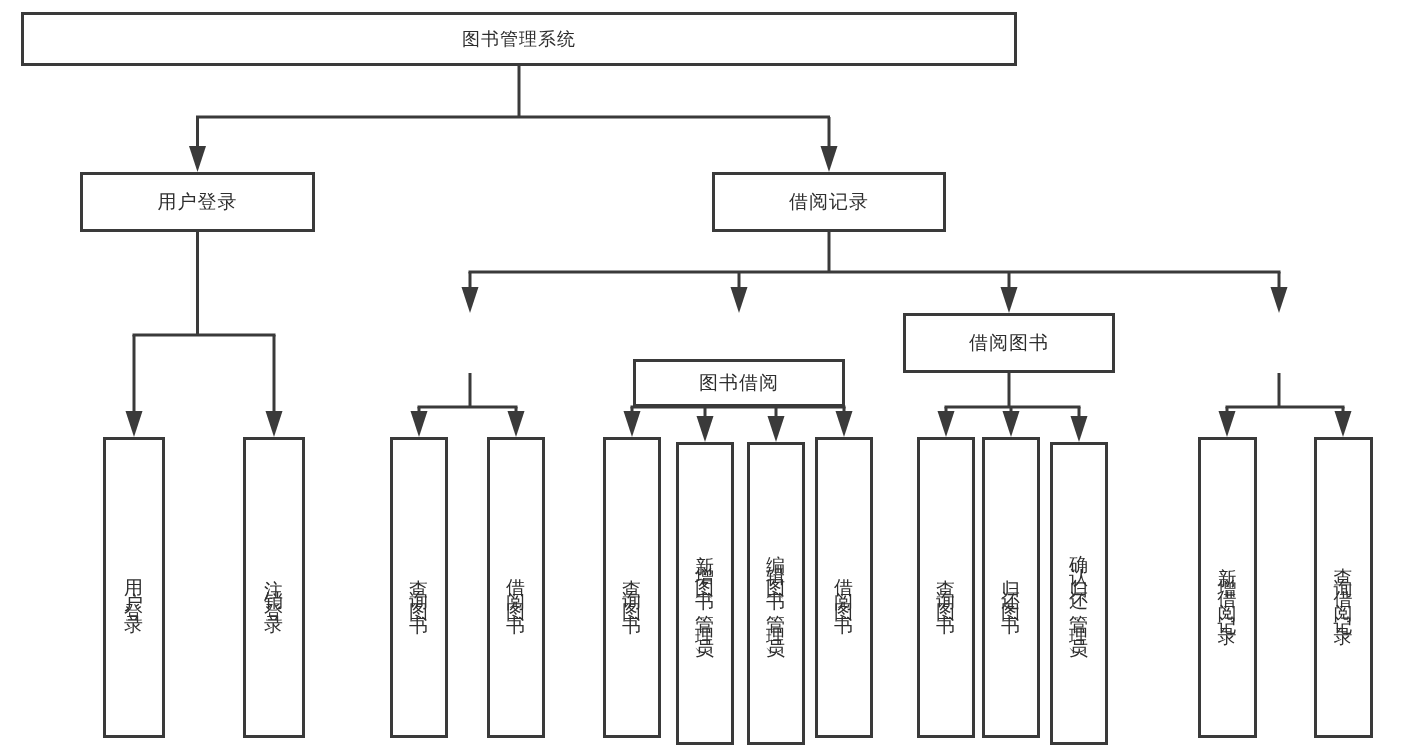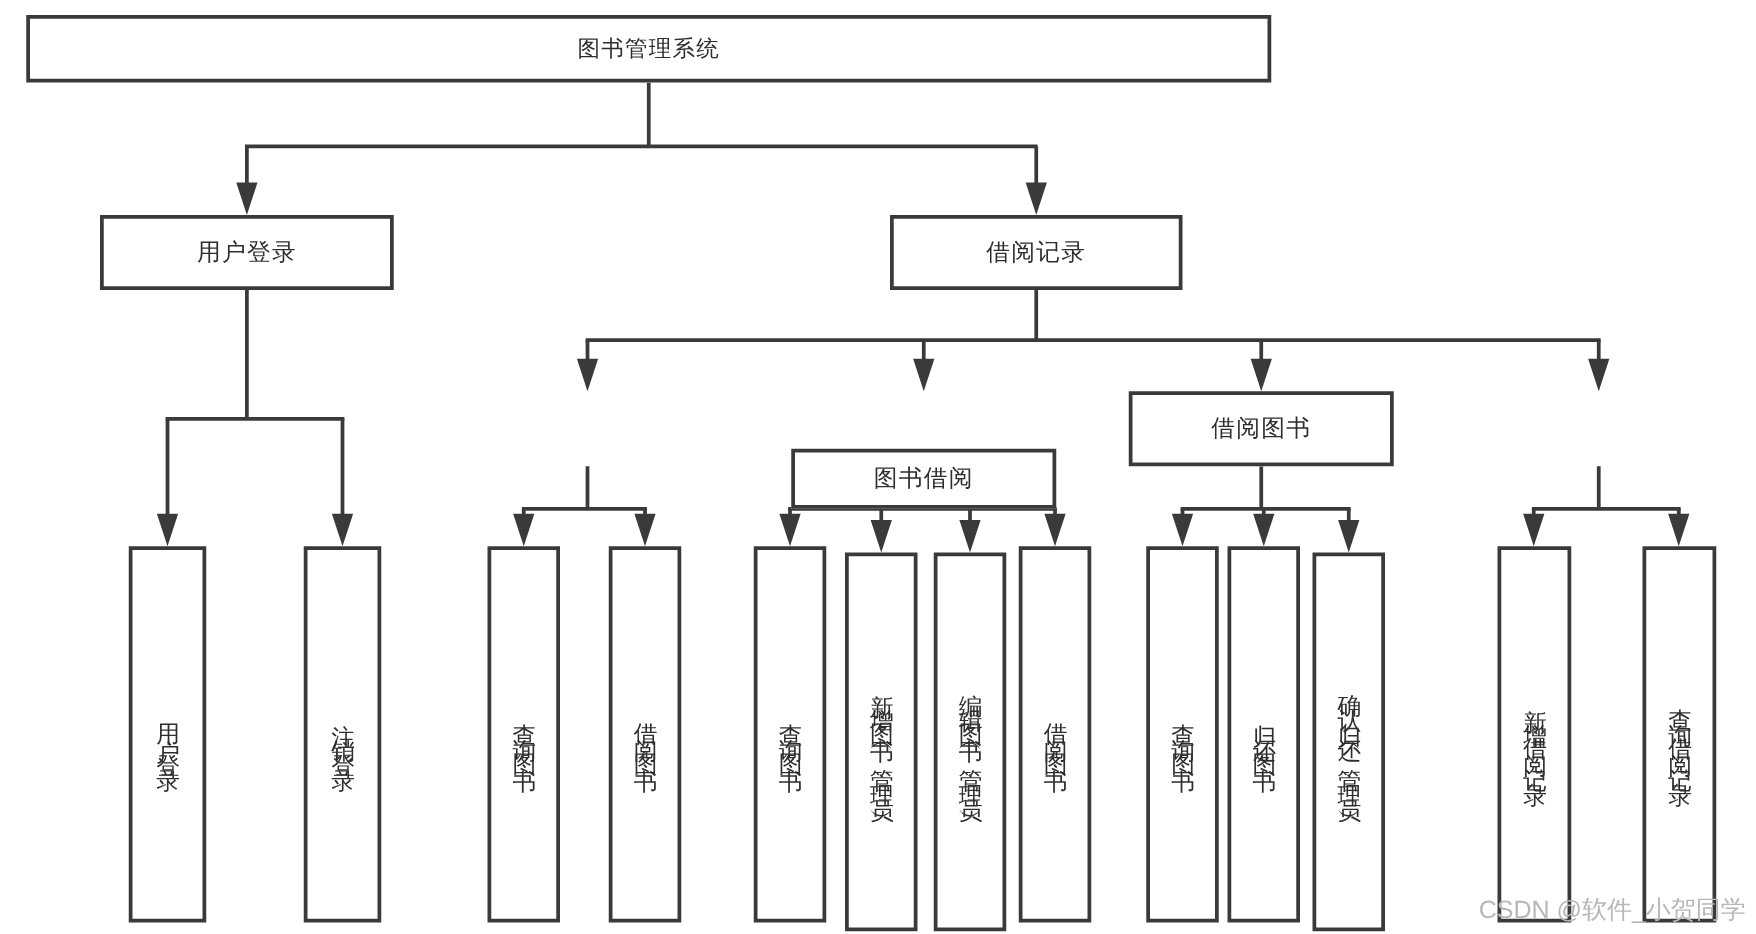--- a/index.html
+++ b/index.html
@@ -185,15 +185,14 @@
     <span>确认归还（管理员）</span>
   </div>
 
   <div class="leaf" style="left:1198px; top:437px; width:59px; height:301px;">
     <span>新增借阅记录</span>
   </div>
   <div class="leaf" style="left:1314px; top:437px; width:59px; height:301px;">
     <span>查询借阅记录</span>
   </div>
 
-  <div class="watermark">CSDN @软件_小贺同学</div>
 
 </div>
 
 </body></html>

